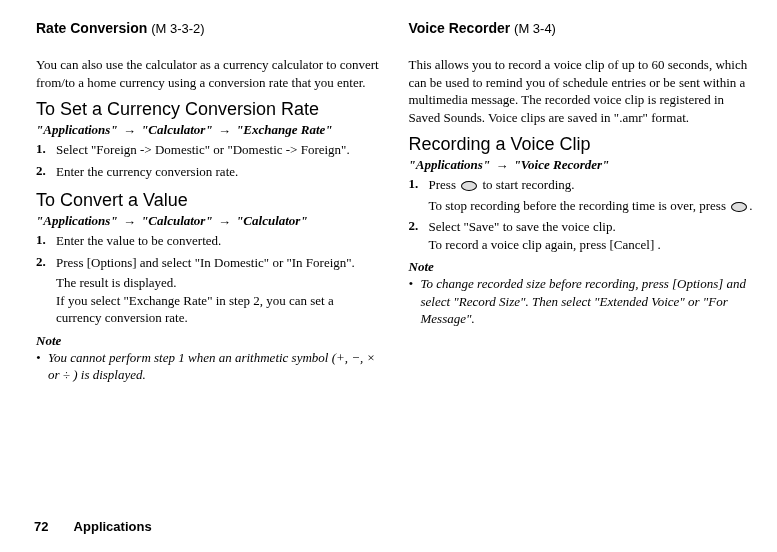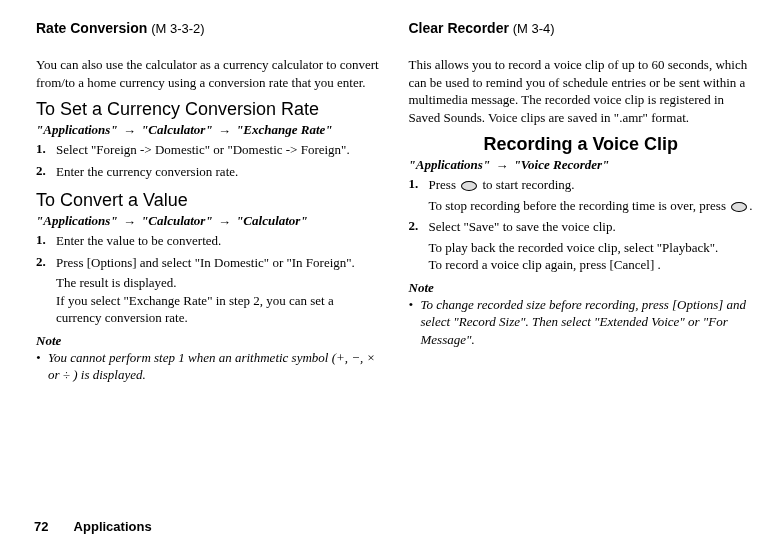--- a/index.html
+++ b/index.html
@@ -22,21 +22,21 @@
       margin-bottom: 20px;
     }
     .menu-code { font-weight: normal; font-family: Arial, Helvetica, sans-serif; font-size: 13px; }
     .body-text { font-size: 13px; line-height: 1.35; margin-bottom: 8px; }
     .sub-heading {
       font-family: Arial, Helvetica, sans-serif;
       font-size: 18px;
       margin-top: 6px;
       margin-bottom: 2px;
     }
-    .sub-heading.bold { font-weight: bold; text-align: center; }
+    .sub-heading.bold { font-weight: normal; }
     .path { font-style: italic; font-weight: bold; font-size: 13px; margin-bottom: 3px; }
     .path .arrow { font-weight: normal; font-style: normal; padding: 0 2px; }
     ol.steps { list-style: none; padding-left: 0; }
     ol.steps > li { margin-bottom: 4px; padding-left: 20px; position: relative; }
     ol.steps > li .num { position: absolute; left: 0; top: 0; font-weight: bold; }
     ol.steps .step-text { line-height: 1.35; }
     ol.steps .step-sub { margin-top: 3px; line-height: 1.35; }
     .note-label { font-style: italic; font-weight: bold; margin-top: 6px; }
     .note-item { padding-left: 12px; position: relative; font-style: italic; line-height: 1.35; }
     .note-item::before { content: "•"; position: absolute; left: 0; top: 0; }
@@ -111,21 +111,21 @@
         <div class="step-sub" style="margin-top:0;">If you select "Exchange Rate" in step 2, you can set a currency conversion rate.</div>
       </li>
     </ol>
 
     <div class="note-label">Note</div>
     <div class="note-item">You cannot perform step 1 when an arithmetic symbol (+, −, × or ÷ ) is displayed.</div>
   </div>
 
   <div class="column">
     <div class="section-title">
-      <span>Clear Recorder</span>
+      <span>Voice Recorder</span>
       <span class="menu-code">(M 3-4)</span>
     </div>
     <div class="body-text">This allows you to record a voice clip of up to 60 seconds, which can be used to remind you of schedule entries or be sent within a multimedia message. The recorded voice clip is registered in Saved Sounds. Voice clips are saved in ".amr" format.</div>
 
     <div class="sub-heading bold">Recording a Voice Clip</div>
     <div class="path">
       <span>"Applications"</span>
       <span class="arrow">→</span>
       <span>"Voice Recorder"</span>
     </div>
@@ -135,21 +135,20 @@
         <div class="step-text">
           <span>Press </span><span class="nav-btn"></span><span> to start recording.</span>
         </div>
         <div class="step-sub">
           <span>To stop recording before the recording time is over, press </span><span class="nav-btn"></span><span>.</span>
         </div>
       </li>
       <li>
         <span class="num">2.</span>
         <div class="step-text">Select "Save" to save the voice clip.</div>
-        <div class="step-sub">To play back the recorded voice clip, select "Playback".</div>
         <div class="step-sub" style="margin-top:0;">To record a voice clip again, press [Cancel] .</div>
       </li>
     </ol>
 
     <div class="note-label">Note</div>
     <div class="note-item">To change recorded size before recording, press [Options] and select "Record Size". Then select "Extended Voice" or "For Message".</div>
   </div>
 
 </div>
 

